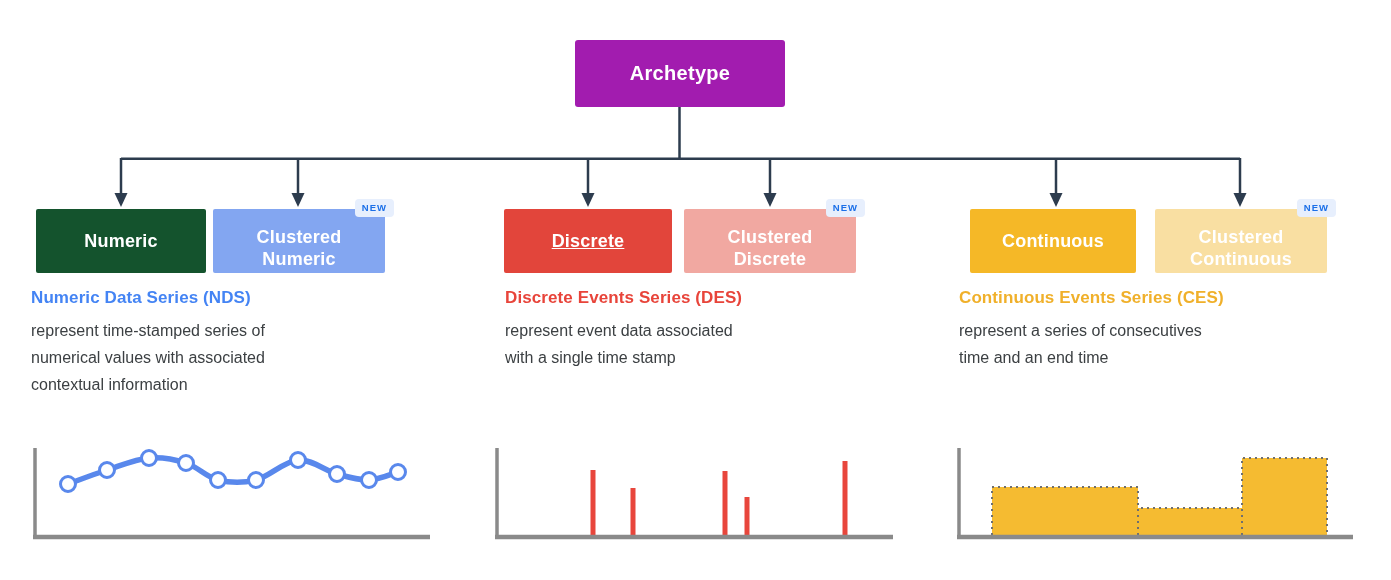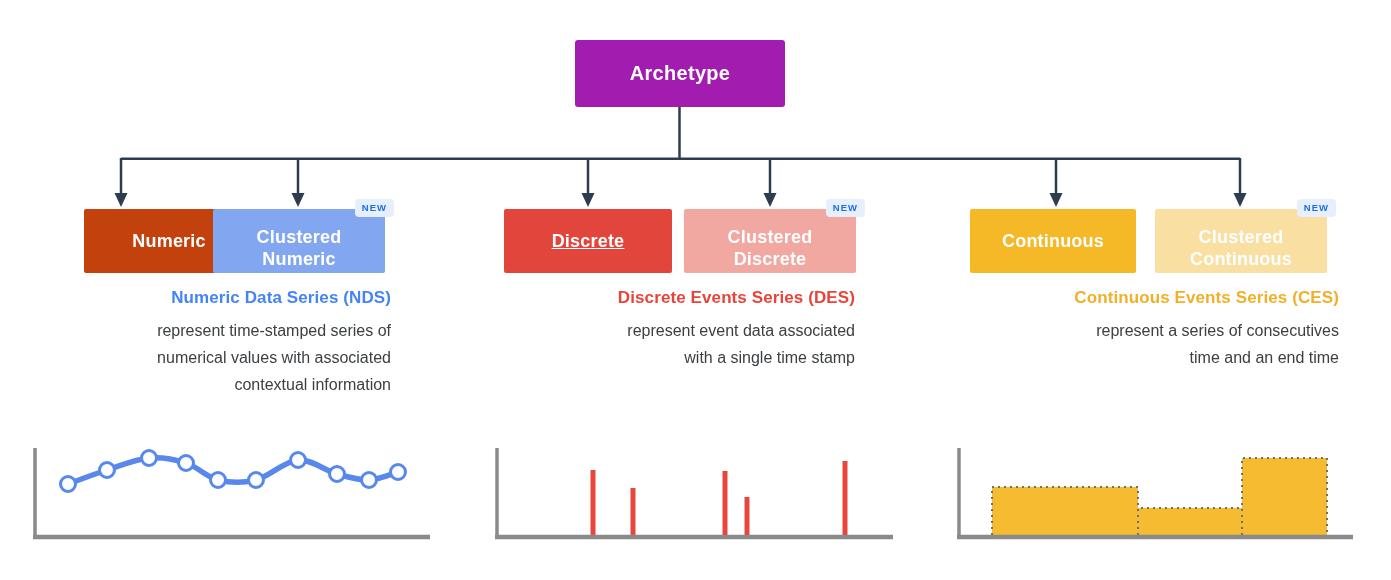--- a/index.html
+++ b/index.html
@@ -14,35 +14,35 @@
     position:absolute;left:575px;top:40px;width:210px;height:67px;
     background:#a21caf;border-radius:3px;display:flex;align-items:center;justify-content:center;
   }
   .root-box span{color:#ffffff;font-weight:bold;font-size:20px;letter-spacing:.3px;}
 
   .node{
     position:absolute;top:209px;height:64px;border-radius:2px;
     display:flex;align-items:center;justify-content:center;text-align:center;
     color:#ffffff;font-weight:bold;font-size:18px;line-height:22px;letter-spacing:.2px;
   }
-  .n-numeric{left:36px;width:170px;background:#c2410c;margin-left:48px;}
+  .n-numeric{left:36px;width:170px;background:#14532d;}
   .n-cl-numeric{left:213px;width:172px;background:#83A6F1;}
   .n-discrete{left:504px;width:168px;background:#E2453B;text-decoration:underline;}
   .n-cl-discrete{left:684px;width:172px;background:#F1A8A1;}
   .n-continuous{left:970px;width:166px;background:#F5B827;align-items:center;}
   .n-cl-continuous{left:1155px;width:172px;background:#F9DFA2;}
   .node .wrap2{width:120px;margin-top:14px;}
 
   .badge{
     position:absolute;top:-10px;right:-9px;background:#E7EFFD;color:#1B6FE8;
     font-size:9.5px;font-weight:bold;letter-spacing:1px;padding:4px 7px;border-radius:4px;
     line-height:1;
   }
 
-  .desc{position:absolute;top:288px;text-align:right;}
+  .desc{position:absolute;top:288px;text-align:left;}
   .d1{left:31px;width:360px;}
   .d2{left:505px;width:350px;}
   .d3{left:959px;width:380px;}
   .desc h3{margin:0 0 9px 0;font-size:17px;font-weight:bold;letter-spacing:.1px;}
   .d1 h3{color:#4484F4;}
   .d2 h3{color:#E8443A;}
   .d3 h3{color:#F0B02A;}
   .desc .line{font-size:16px;line-height:27px;color:#3C4043;}
 
   .minichart{position:absolute;top:440px;}

